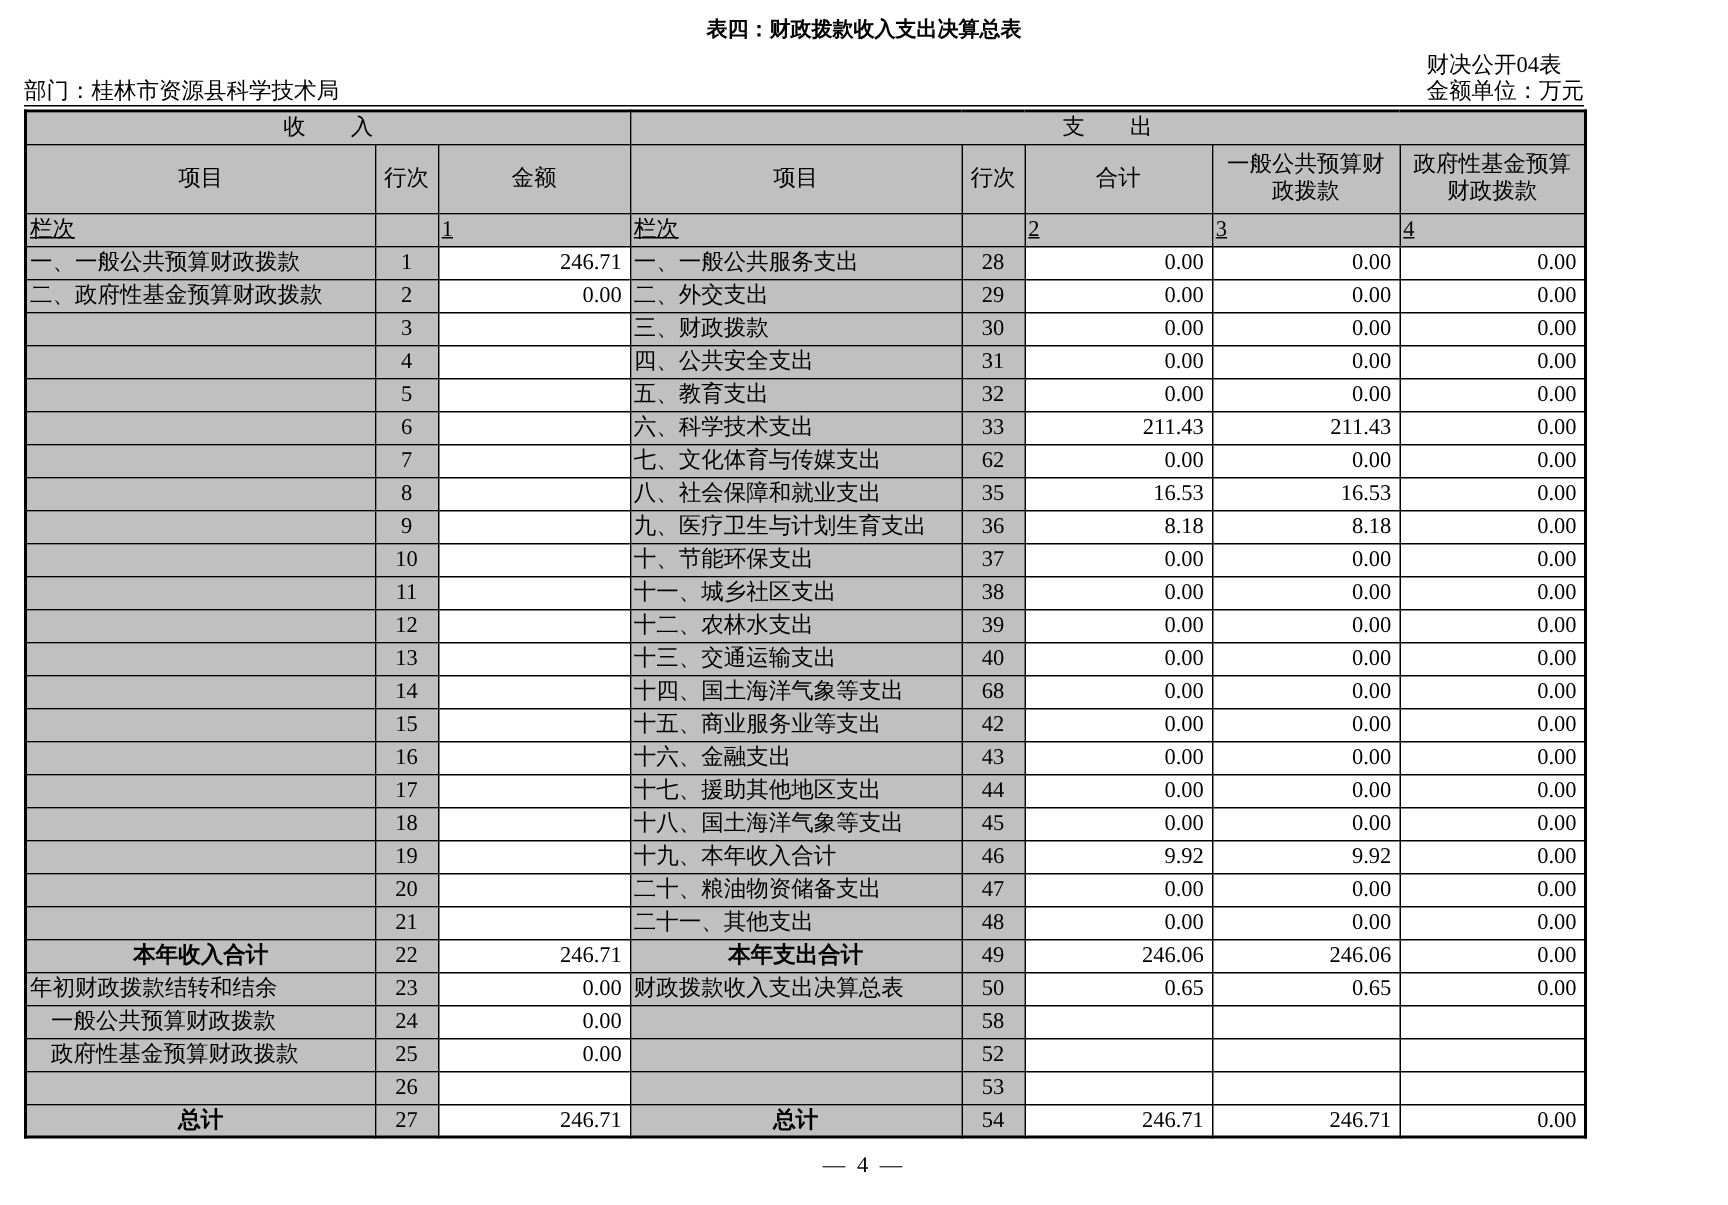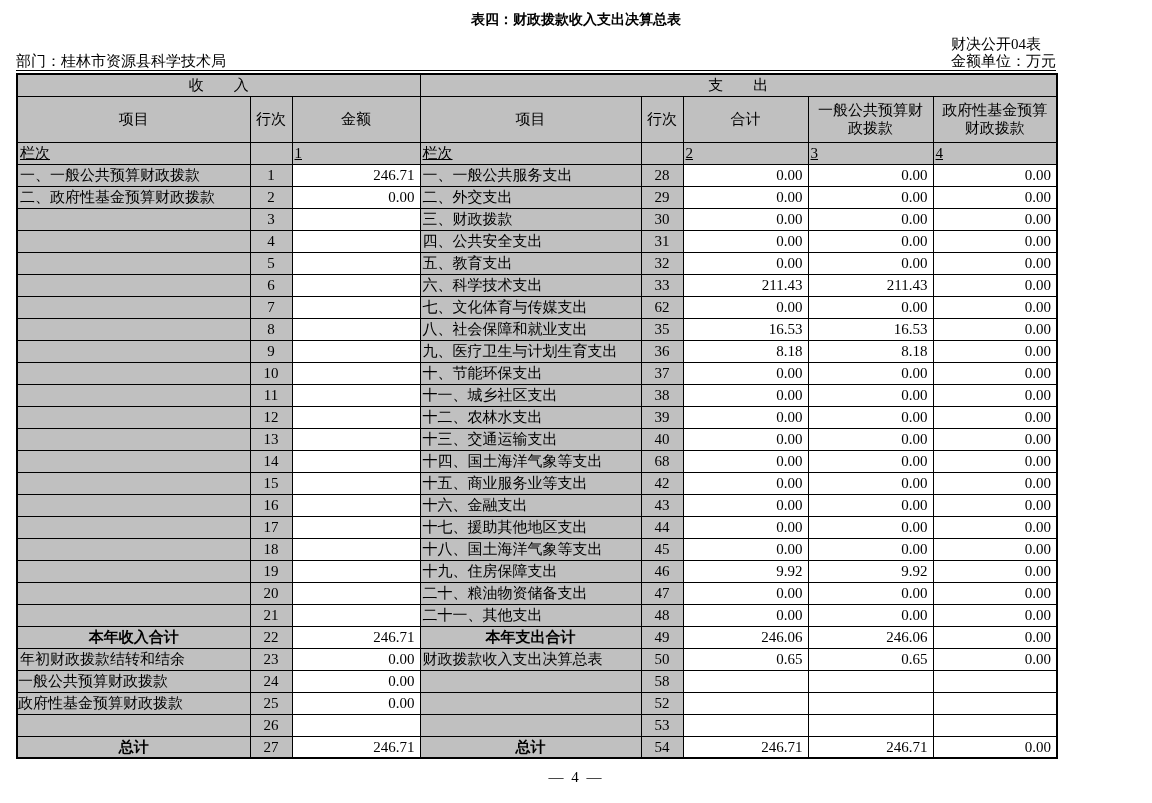--- a/index.html
+++ b/index.html
@@ -37,21 +37,21 @@
   }
   tr.section-row td { text-align: center; height: 22px; margin-top: 18px; }
   tr.colhead-row td {
     text-align: center; height: 46px; white-space: pre-line; line-height: 18px;
   }
   tr.lanci-row td { text-align: left; height: 22px; text-decoration: underline; }
   td.item { text-align: left; }
   td.line { text-align: center; }
   td.val { background: #ffffff; text-align: right; padding-right: 5px; }
   td.bold-center { font-weight: bold; text-align: center; }
-  td.indent { padding-left: 0; }
+  td.indent { padding-left: 16px; }
   .page-num {
     text-align: center; font-size: 15px; margin-top: 10px; letter-spacing: 2px;
   }
 </style>
 </head>
 <body>
 
 <div class="page-title">表四：财政拨款收入支出决算总表</div>
 
 <div class="header-strip">
@@ -279,21 +279,21 @@
         <td class="item">十八、国土海洋气象等支出</td>
         <td class="line">45</td>
         <td class="val">0.00</td>
         <td class="val">0.00</td>
         <td class="val">0.00</td>
       </tr>
       <tr>
         <td class="item"></td>
         <td class="line">19</td>
         <td class="val"></td>
-        <td class="item">十九、住房保障支出</td>
+        <td class="item">十九、本年收入合计</td>
         <td class="line">46</td>
         <td class="val">9.92</td>
         <td class="val">9.92</td>
         <td class="val">0.00</td>
       </tr>
       <tr>
         <td class="item"></td>
         <td class="line">20</td>
         <td class="val"></td>
         <td class="item">二十、粮油物资储备支出</td>

